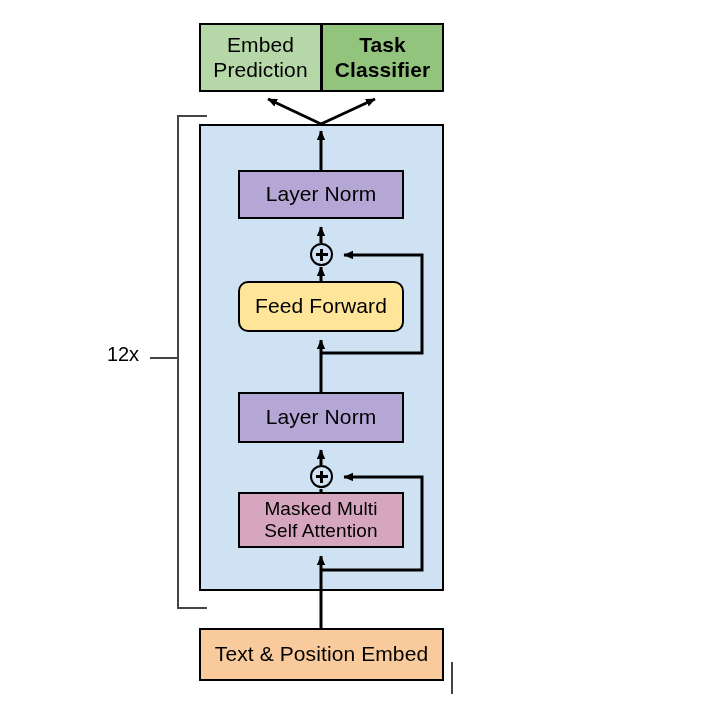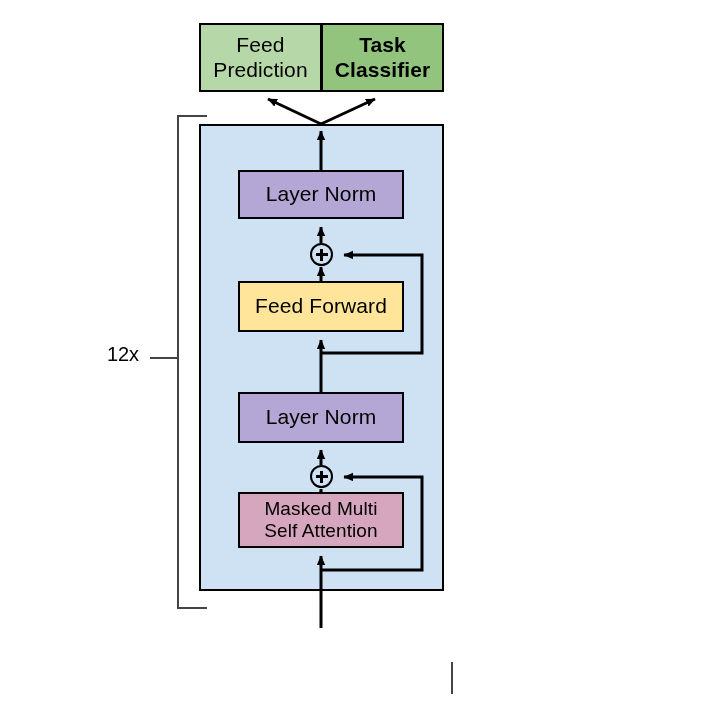--- a/index.html
+++ b/index.html
@@ -81,20 +81,21 @@
     width: 166px;
     height: 49px;
     background: #b4a7d6;
   }
   #feed-forward {
     left: 238px;
     top: 281px;
     width: 166px;
     height: 51px;
     background: #ffe599;
+    border-radius: 10px;
   }
   #layer-norm-1 {
     left: 238px;
     top: 392px;
     width: 166px;
     height: 51px;
     background: #b4a7d6;
   }
   #masked-attention {
     left: 238px;
@@ -225,21 +226,21 @@
 
     <path class="wire" d="M 321 170 L 321 131" marker-end="url(#arrowhead)"></path>
 
     <path class="wire" d="M 321 124 L 268 99" marker-end="url(#arrowhead)"></path>
     <path class="wire" d="M 321 124 L 375 99" marker-end="url(#arrowhead)"></path>
 
     <path class="wire-thin" d="M 452 662 L 452 694"></path>
   </svg>
 
   <div class="node" id="text-prediction">
-    <span class="label">Feed
+    <span class="label">Embed
 Prediction</span>
   </div>
 
   <div class="node" id="task-classifier">
     <span class="label">Task
 Classifier</span>
   </div>
 
   <div class="node" id="layer-norm-2">
     <span class="label">Layer Norm</span>
@@ -251,17 +252,20 @@
 
   <div class="node" id="layer-norm-1">
     <span class="label">Layer Norm</span>
   </div>
 
   <div class="node" id="masked-attention">
     <span class="label">Masked Multi
 Self Attention</span>
   </div>
 
+  <div class="node" id="text-position-embed">
+    <span class="label">Text &amp; Position Embed</span>
+  </div>
 
   <div class="add-node" id="add-ff"></div>
   <div class="add-node" id="add-attn"></div>
 
 </div>
 
 </body></html>

